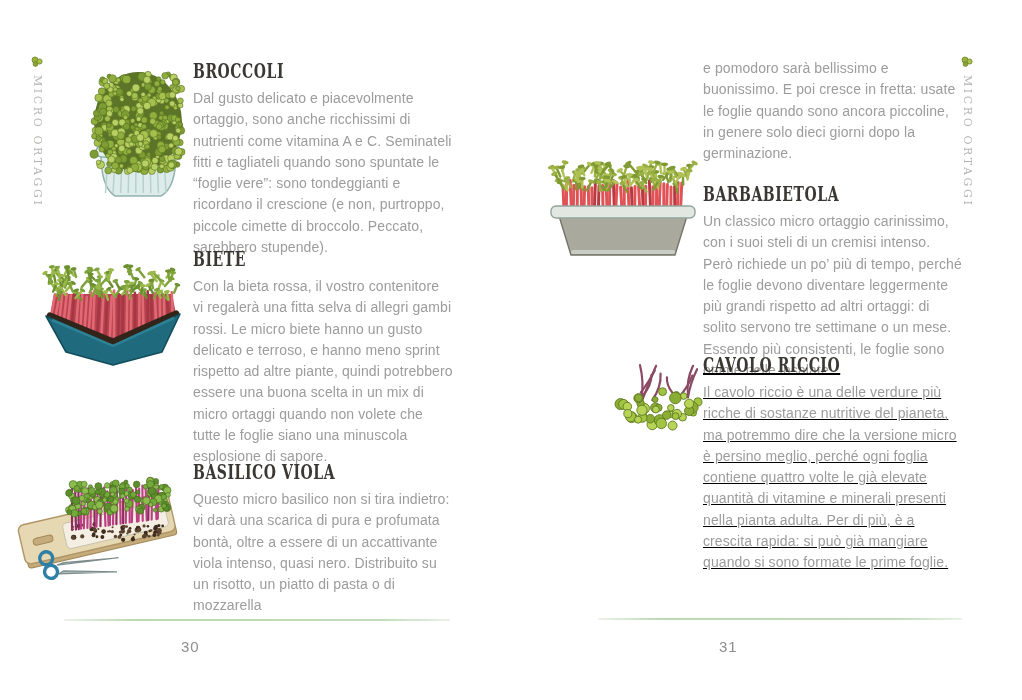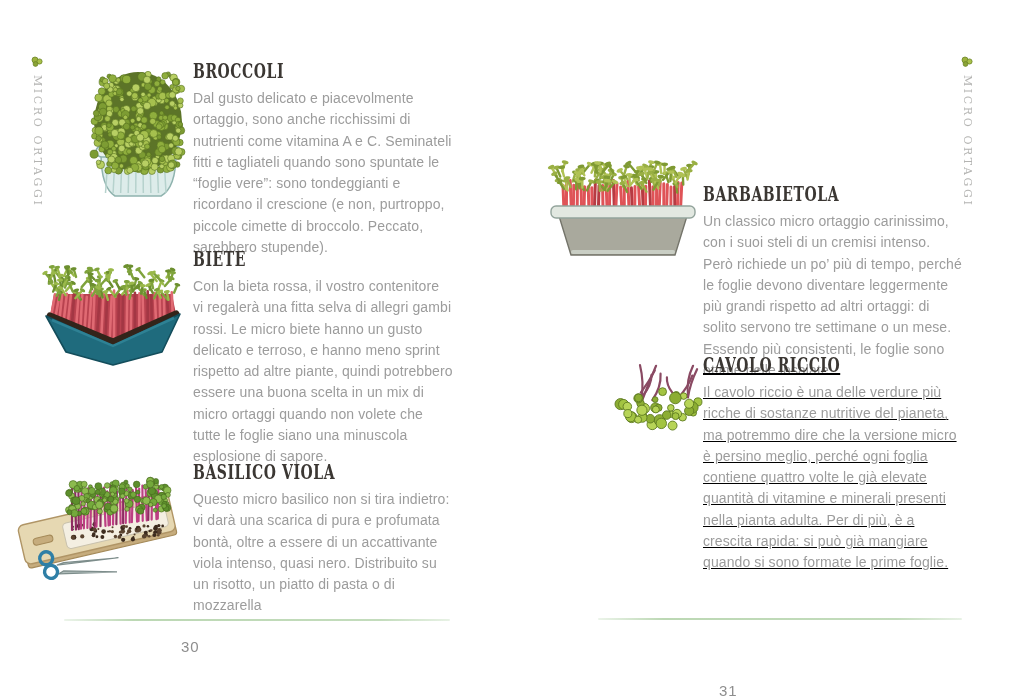--- a/index.html
+++ b/index.html
@@ -33,21 +33,21 @@
   
   .divider{position:absolute;height:2px;border-radius:2px;
     background:linear-gradient(90deg,rgba(178,211,170,.25),#bcd8b4 18%,#c3dcbc 82%,rgba(178,211,170,.3));}
   .divider.left-pg{left:64px;top:619px;width:386px;}
   .divider.right-pg{left:598px;top:618px;width:364px;}
   .page-number{
     position:absolute;top:638px;font-size:15px;color:#8e8e8e;letter-spacing:1px;
     text-align:left;width:120px;
   }
   .page-number.left-pg{left:181px;}
-  .page-number.right-pg{left:719px;margin-top:44px;}
+  .page-number.right-pg{left:719px;}
   
   .illus{position:absolute;}
   #illus-broccoli{left:86px;top:70px;}
   #illus-biete{left:40px;top:254px;}
   #illus-basilico{left:14px;top:472px;}
   #illus-barbabietola{left:543px;top:156px;}
   #illus-cavolo{left:610px;top:362px;}
 </style>
 </head>
 <body>
@@ -84,20 +84,23 @@
   <div class="section" style="left:193px;top:461px;">
     <div class="heading">BASILICO VIOLA</div>
     <div class="body-text">Questo micro basilico non si tira indietro: vi darà una scarica di pura e profumata bontà, oltre a essere di un accattivante viola intenso, quasi nero. Distribuito su un risotto, un piatto di pasta o di mozzarella</div>
   </div>
 
   <div class="section" style="left:193px;top:248px;">
     <div class="heading">BIETE</div>
     <div class="body-text">Con la bieta rossa, il vostro contenitore vi regalerà una fitta selva di allegri gambi rossi. Le micro biete hanno un gusto delicato e terroso, e hanno meno sprint rispetto ad altre piante, quindi potrebbero essere una buona scelta in un mix di micro ortaggi quando non volete che tutte le foglie siano una minuscola esplosione di sapore.</div>
   </div>
 
+  <div class="section" style="left:703px;top:58px;">
+    <div class="body-text">e pomodoro sarà bellissimo e buonissimo. E poi cresce in fretta: usate le foglie quando sono ancora piccoline, in genere solo dieci giorni dopo la germinazione.</div>
+  </div>
 
   <div class="section" style="left:703px;top:167px;margin-top:16px;">
     <div class="heading">BARBABIETOLA</div>
     <div class="body-text">Un classico micro ortaggio carinissimo, con i suoi steli di un cremisi intenso. Però richiede un po’ più di tempo, perché le foglie devono diventare leggermente più grandi rispetto ad altri ortaggi: di solito servono tre settimane o un mese. Essendo più consistenti, le foglie sono ottime nelle insalate.</div>
   </div>
 
   <div class="section" style="left:703px;top:354px;text-decoration:underline;">
     <div class="heading">CAVOLO RICCIO</div>
     <div class="body-text">Il cavolo riccio è una delle verdure più ricche di sostanze nutritive del pianeta, ma potremmo dire che la versione micro è persino meglio, perché ogni foglia contiene quattro volte le già elevate quantità di vitamine e minerali presenti nella pianta adulta. Per di più, è a crescita rapida: si può già mangiare quando si sono formate le prime foglie.</div>
   </div>

